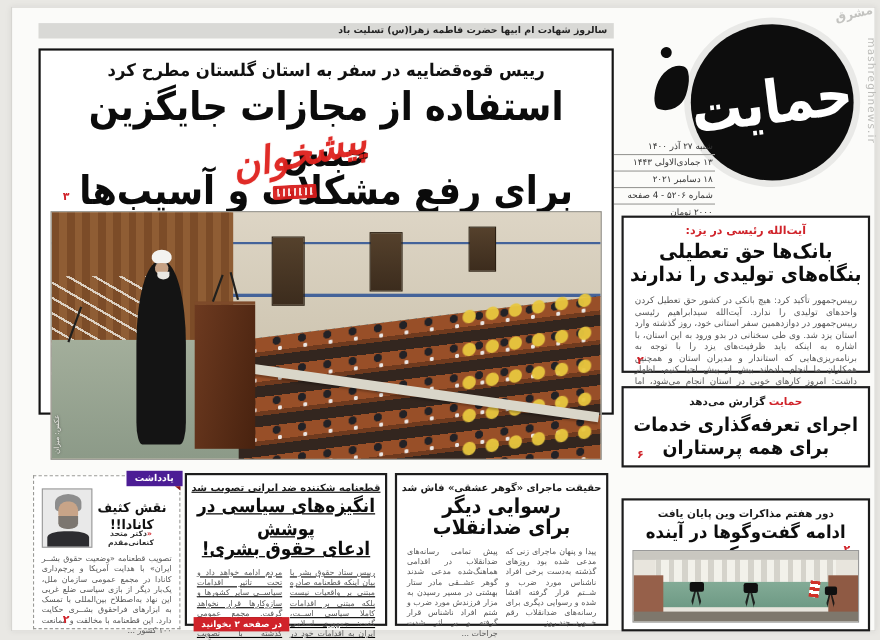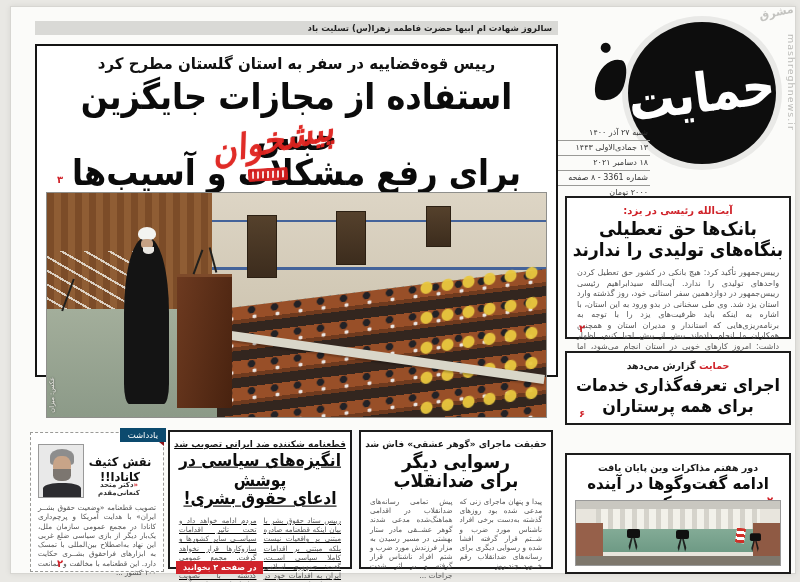--- a/index.html
+++ b/index.html
@@ -89,21 +89,21 @@
   .vp-brick-l { position:absolute; top:35%; left:0; width:13%; height:55%; background:#96604a; }
   .vp-brick-r { position:absolute; top:35%; right:0; width:13%; height:55%; background:#8f5a44; }
   .vp-ground { position:absolute; bottom:0; left:0; right:0; height:14%; background:#7e776c; }
   .vp-cam { position:absolute; bottom:10%; width:16px; height:30px; }
   .vp-cam .head { position:absolute; top:0; left:2px; width:13px; height:9px; background:#101010; border-radius:2px; }
   .vp-cam .leg { position:absolute; bottom:0; left:0; width:0; height:0; border-left:8px solid transparent; border-right:8px solid transparent; border-top:22px solid #151515; opacity:.9; clip-path:polygon(0 100%,18% 100%,50% 0,82% 100%,100% 100%,60% 0,40% 0); }
   .vp-flag { position:absolute; top:42%; right:17%; width:9px; height:15px; background:repeating-linear-gradient(#d03028 0 3px,#fff 3px 6px); transform:rotate(8deg); }
 
   
   .notebox { left:30px; top:432px; width:134px; height:140px; background:#fff; border:1px dashed #9a9a97; }
-  .note-tab { position:absolute; right:-3px; top:-5px; background:#0c4a6e; color:#fff; font-size:8.5px; font-weight:normal; padding:2px 8px;text-align:center; }
+  .note-tab { position:absolute; right:-3px; top:-5px; background:#4c1d95; color:#fff; font-size:8.5px; font-weight:bold; padding:2px 8px;text-align:center; }
   .note-tab:after { content:""; position:absolute; right:2px; bottom:-4px; border-left:5px solid transparent; border-top:4px solid #8c1116; }
   .portrait { position:absolute; left:7px; top:11px; width:46px; height:54px; border:1px solid #999; background:#e9e9e9; overflow:hidden; }
   .pt-hair { position:absolute; top:4px; left:11px; width:24px; height:16px; background:#8d8d8d; border-radius:50% 50% 20% 20%; }
   .pt-face { position:absolute; top:11px; left:14px; width:18px; height:20px; background:#c8a488; border-radius:42%; }
   .pt-beard { position:absolute; top:24px; left:14px; width:18px; height:12px; background:#7c7670; border-radius:0 0 45% 45%; }
   .pt-body { position:absolute; bottom:0; left:4px; width:38px; height:14px; background:#2c2c30; border-radius:40% 40% 0 0; }
   .note-title { position:absolute; right:8px; top:22px; width:70px; font-size:11.5px; font-weight:bold; color:#111; text-align:center; transform:scaleY(1.05); }
   .note-byline { position:absolute; right:8px; top:48px; width:72px; font-size:7px; font-weight:bold; color:#333; text-align:center; }
   .note-byline b { color:#d0232a; }
   .note-body { position:absolute; left:7px; right:7px; top:70px; font-size:7.2px; color:#555; text-align:justify; line-height:9.3px; }
@@ -129,21 +129,21 @@
   <div class="abs topstrip fa">سالروز شهادت ام ابیها حضرت فاطمه زهرا(س) تسلیت باد</div>
 
   <div class="abs logo-drop"></div>
   <div class="abs logo-circle">
     <span>حمایت</span>
   </div>
   <div class="abs dates fa">
     <div class="dl">شنبه ۲۷ آذر ۱۴۰۰</div>
     <div class="dl">۱۳ جمادی‌الاولی ۱۴۴۳</div>
     <div class="dl">۱۸ دسامبر ۲۰۲۱</div>
-    <div class="dl">شماره 3361 - ۸ صفحه</div>
+    <div class="dl">شماره ۵۲۰۶ - 4 صفحه</div>
     <div class="dl">۲۰۰۰ تومان</div>
   </div>
 
   <div class="abs leadbox">
     <div class="lead-kicker fa">رییس قوه‌قضاییه در سفر به استان گلستان مطرح کرد</div>
     <div class="lead-h lead-h1 fa">استفاده از مجازات جایگزین حبس</div>
     <div class="lead-h fa">برای رفع مشکلات و آسیب‌ها</div>
     <div class="lead-sub fa">
       <span class="redsq"></span><span>می‌توان به جای صدور حکم حبس برای فردی که ۲ هزار میلیارد اختلاس کرده، او را مکلف به لایروبی خلیج گرگان کرد</span>
     </div>

